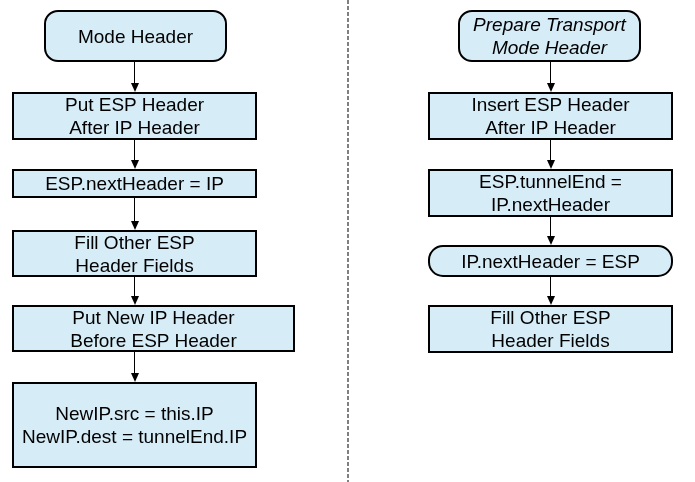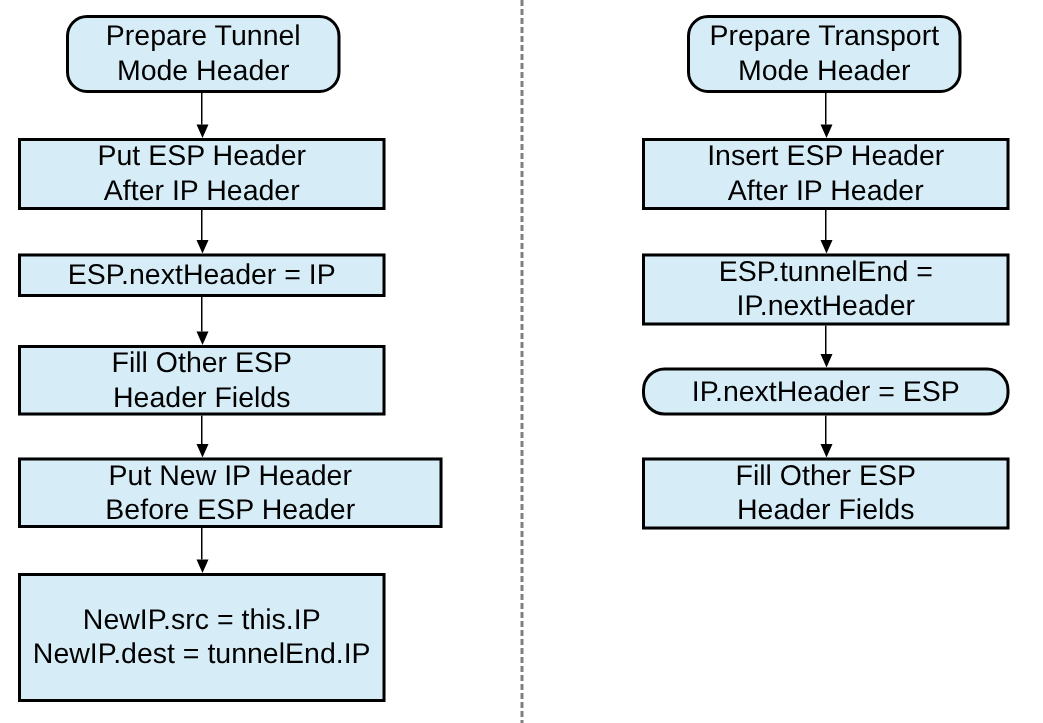--- a/index.html
+++ b/index.html
@@ -69,41 +69,40 @@
   .t-a1 { left: 130px; top: 140px; height: 29px; }
   .t-n2 { left: 12px;  top: 169px; width: 245px; height: 29px; text-align: right; }
   .t-a2 { left: 130px; top: 198px; height: 32px; }
   .t-n3 { left: 12px;  top: 230px; width: 245px; height: 47px; }
   .t-a3 { left: 130px; top: 277px; height: 28px; }
   .t-n4 { left: 12px;  top: 305px; width: 283px; height: 47px; }
   .t-a4 { left: 130px; top: 352px; height: 30px; }
   .t-n5 { left: 12px;  top: 382px; width: 245px; height: 86px; }
 
   
-  .r-n0 { left: 458px; top: 10px;  width: 183px; height: 52px; }
+  .r-n0 { left: 458px; top: 10px;  width: 183px; height: 52px; font-style: italic; }
   .r-a0 { left: 546px; top: 62px;  height: 30px; }
   .r-n1 { left: 428px; top: 92px;  width: 245px; height: 48px; text-align: center; }
   .r-a1 { left: 546px; top: 140px; height: 29px; }
   .r-n2 { left: 428px; top: 169px; width: 245px; height: 48px; }
   .r-a2 { left: 546px; top: 217px; height: 28px; }
   .r-n3 { left: 428px; top: 245px; width: 245px; height: 32px; border-radius: 15px; }
   .r-a3 { left: 546px; top: 277px; height: 28px; }
   .r-n4 { left: 428px; top: 305px; width: 245px; height: 48px; }
 </style>
 </head>
 <body>
 
 <div class="canvas">
 
   <div class="divider"></div>
 
   <div>
 
     <div class="node terminator t-n0">
-      <div>Prepare Tunnel</div>
       <div>Mode Header</div>
     </div>
 
     <div class="arrow t-a0">
       <div class="shaft"></div>
       <div class="head"></div>
     </div>
 
     <div class="node t-n1">
       <div>Put ESP Header</div>

